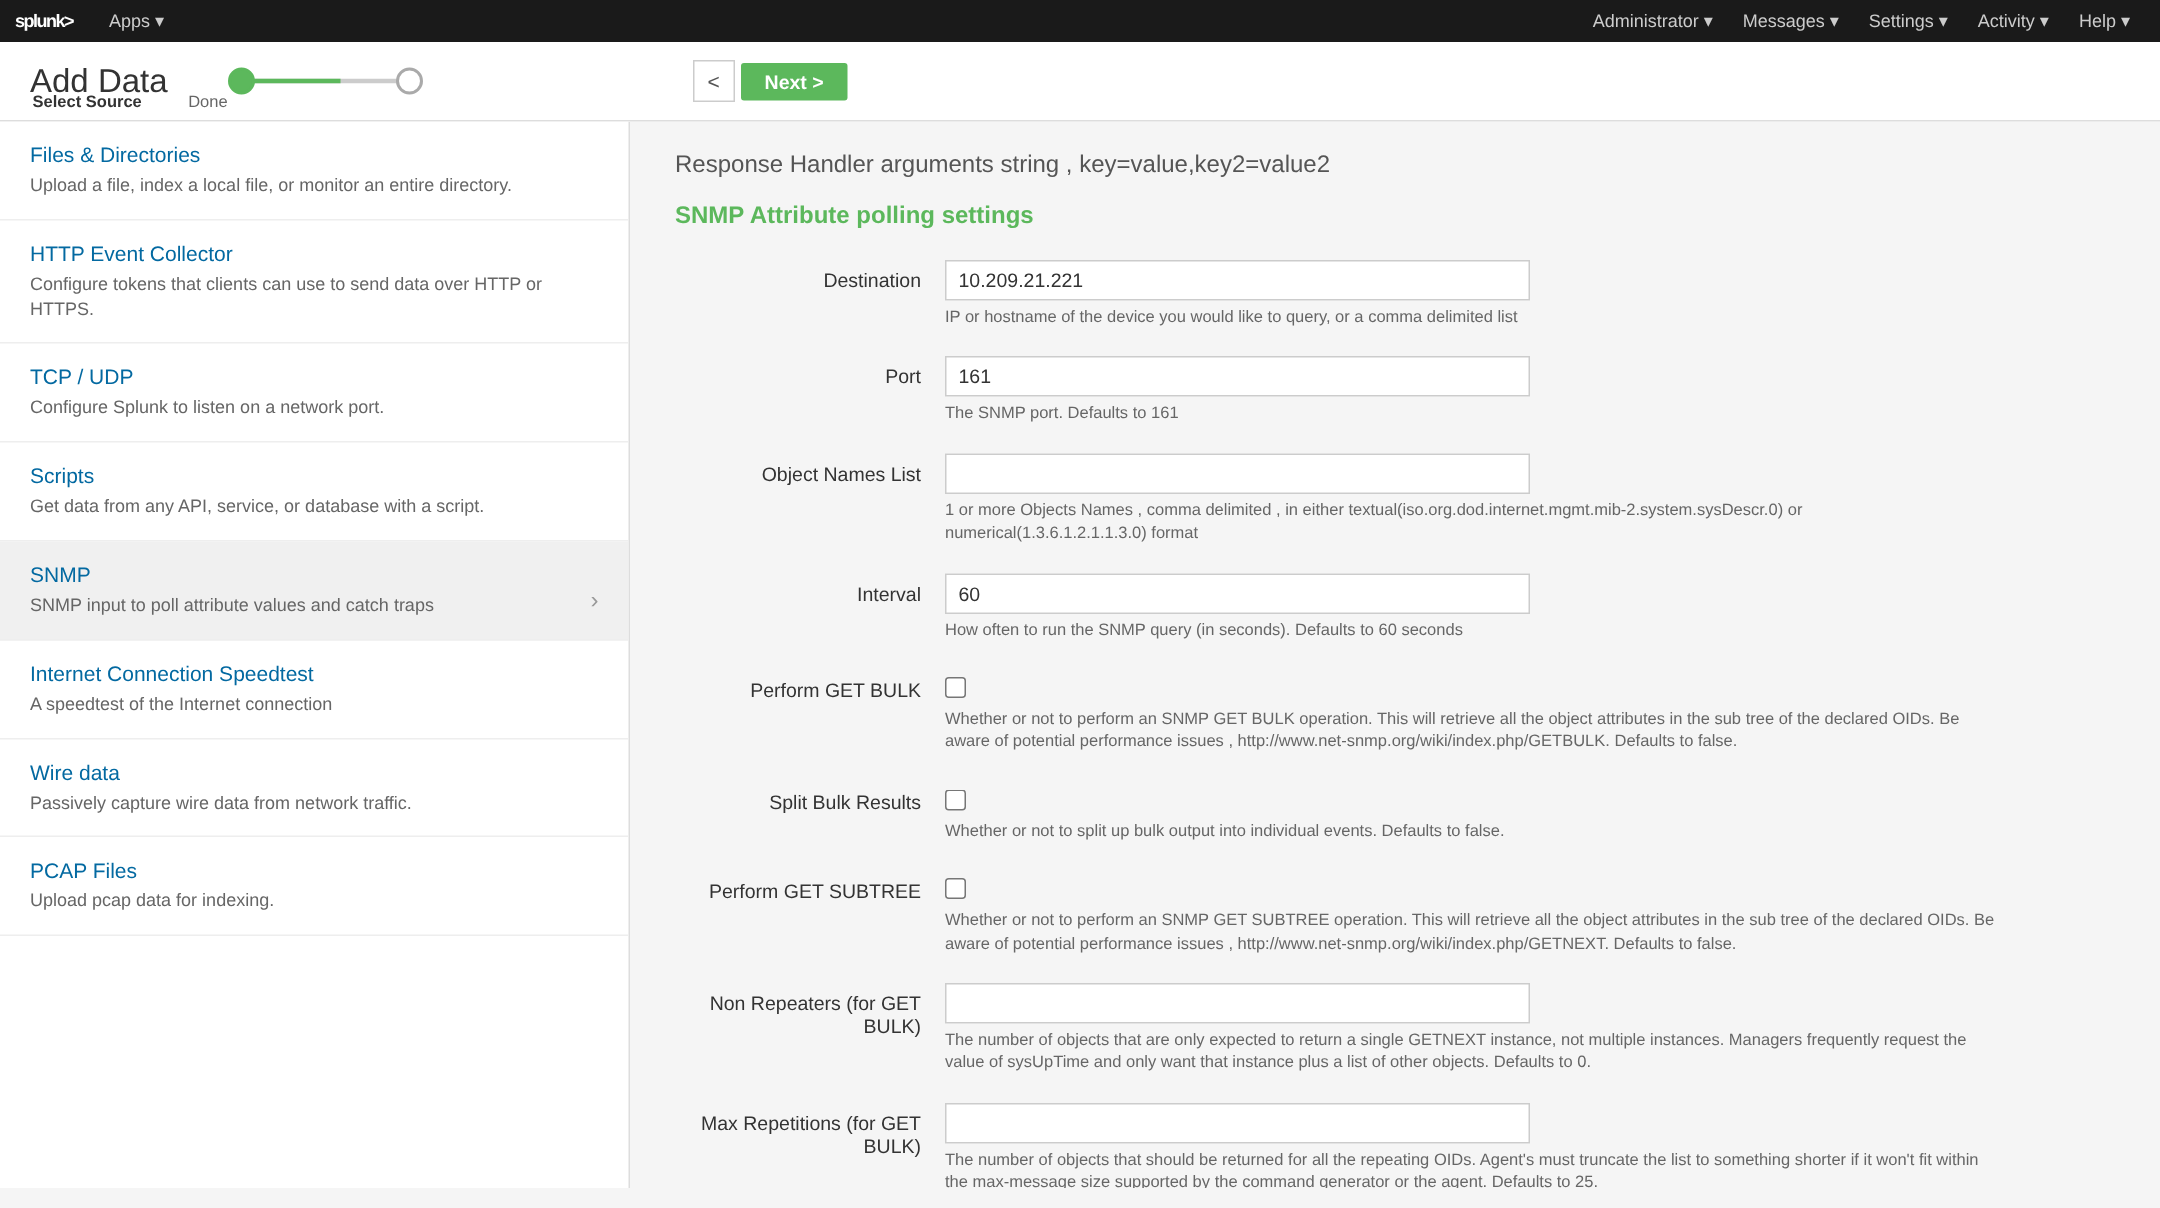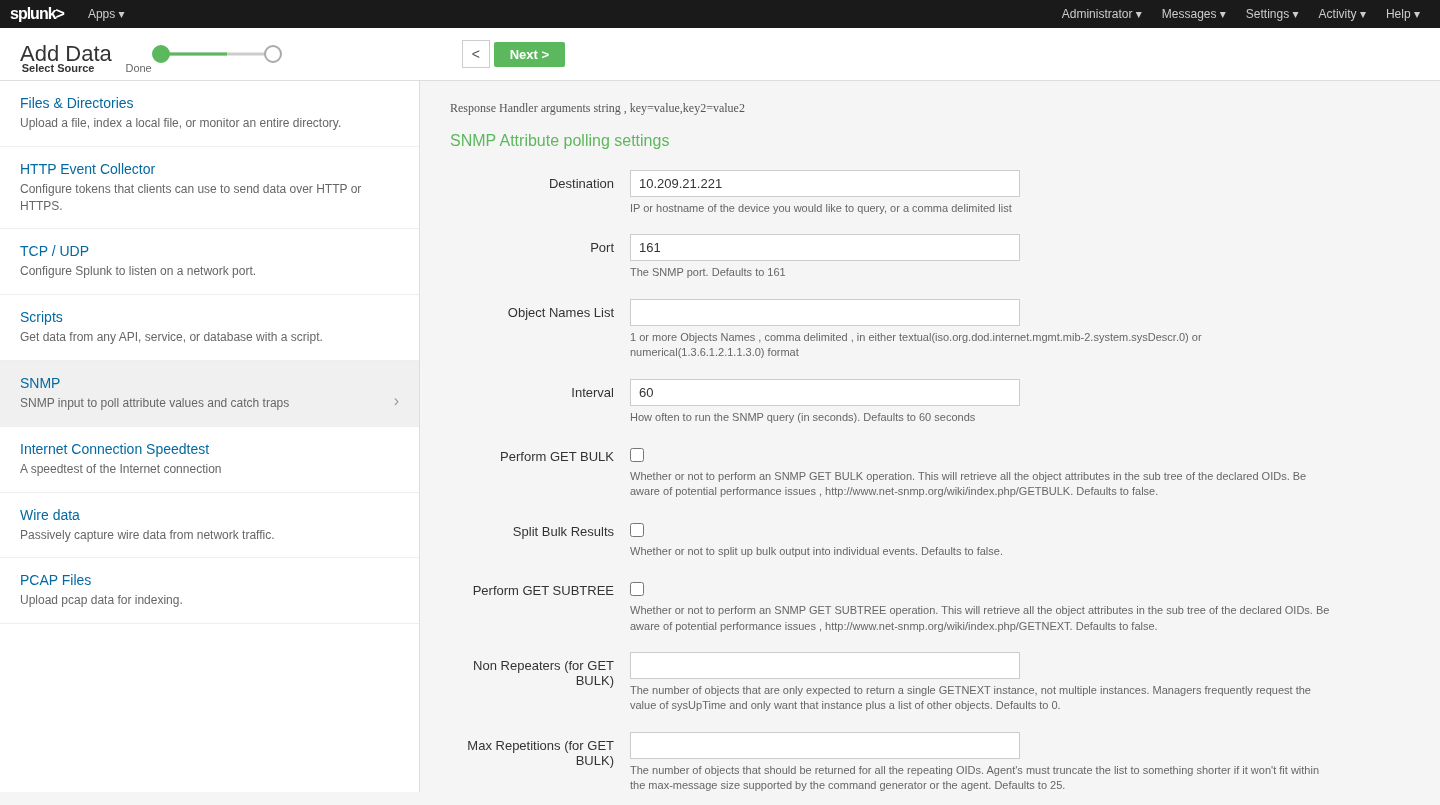--- a/index.html
+++ b/index.html
@@ -13,21 +13,21 @@
       align-items: center;
       justify-content: space-between;
       padding: 0 10px;
       color: #ccc;
       font-size: 12px;
     }
     .topnav-left { display: flex; align-items: center; gap: 0; }
     .splunk-logo {
       color: #ff6600;
       font-weight: bold;
-      font-size: 16px;
+      font-size: 12px;
       margin-right: 14px;
       letter-spacing: -1px;
     }
     .splunk-logo span { color: #fff; }
     .topnav-item {
       color: #ccc;
       padding: 0 10px;
       height: 44px;
       display: flex;
       align-items: center;
@@ -169,29 +169,28 @@
     
     .content-area {
       flex: 1;
       overflow-y: auto;
       padding: 20px 30px;
       background: #f5f5f5;
     }
 
     .response-handler-note {
       color: #555;
-      font-size: 12px;
+      font-size: 16px;
       margin-bottom: 16px;
-      font-family: Liberation Serif, serif;
     }
 
     .section-title {
       color: #5cb85c;
       font-size: 16px;
-      font-weight: normal;
+      font-weight: bold;
       margin-bottom: 20px;
     }
 
     .form-row {
       display: flex;
       margin-bottom: 18px;
       align-items: flex-start;
       justify-content: flex-end;
     }
     .form-label {

